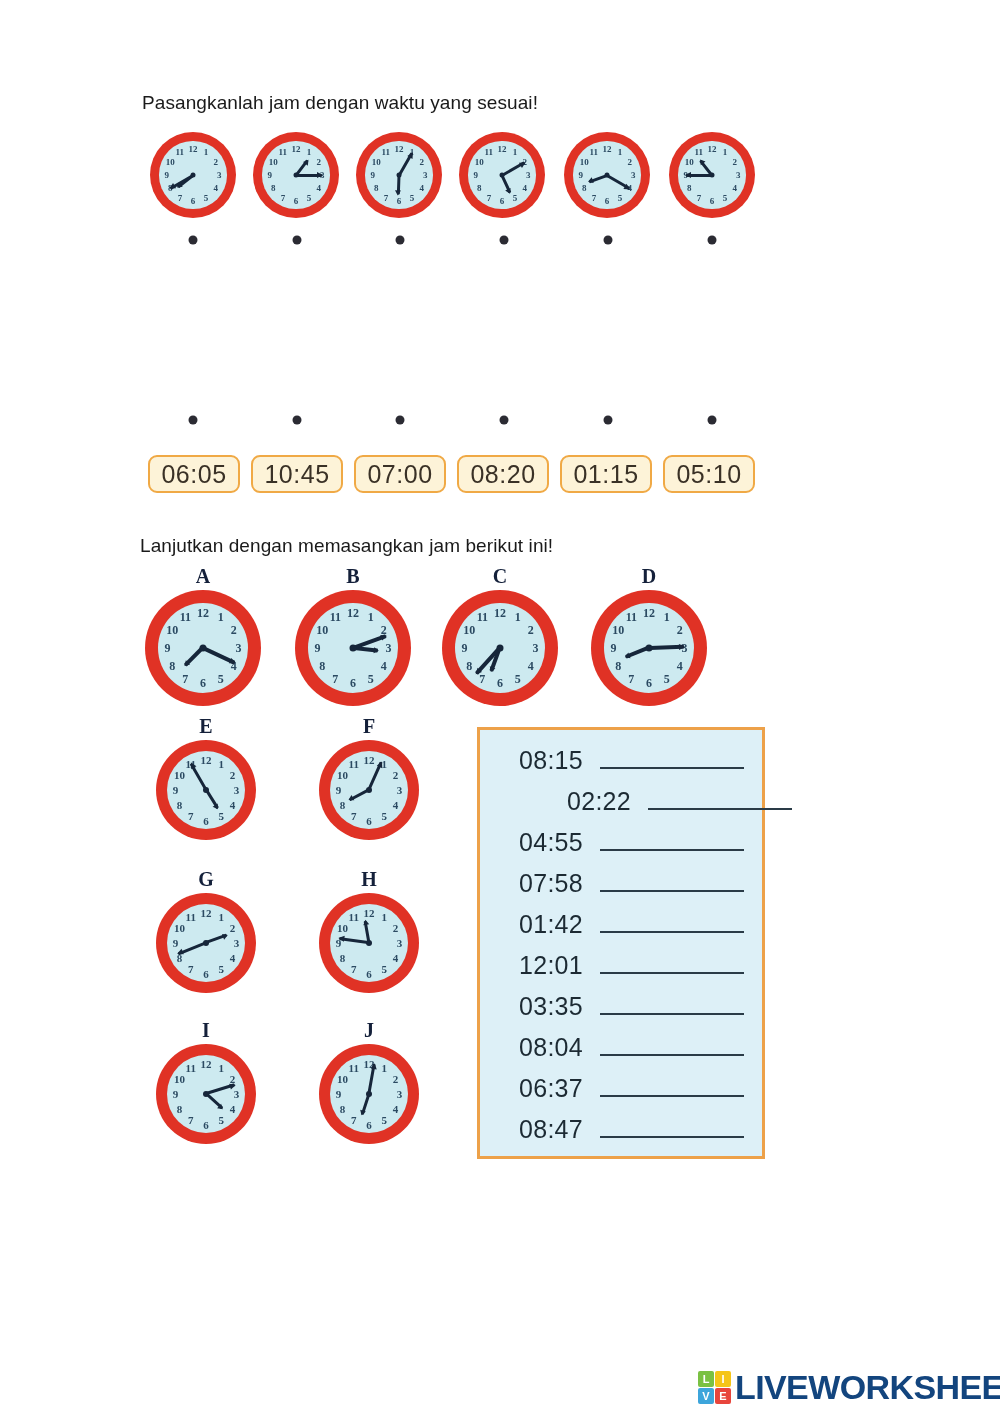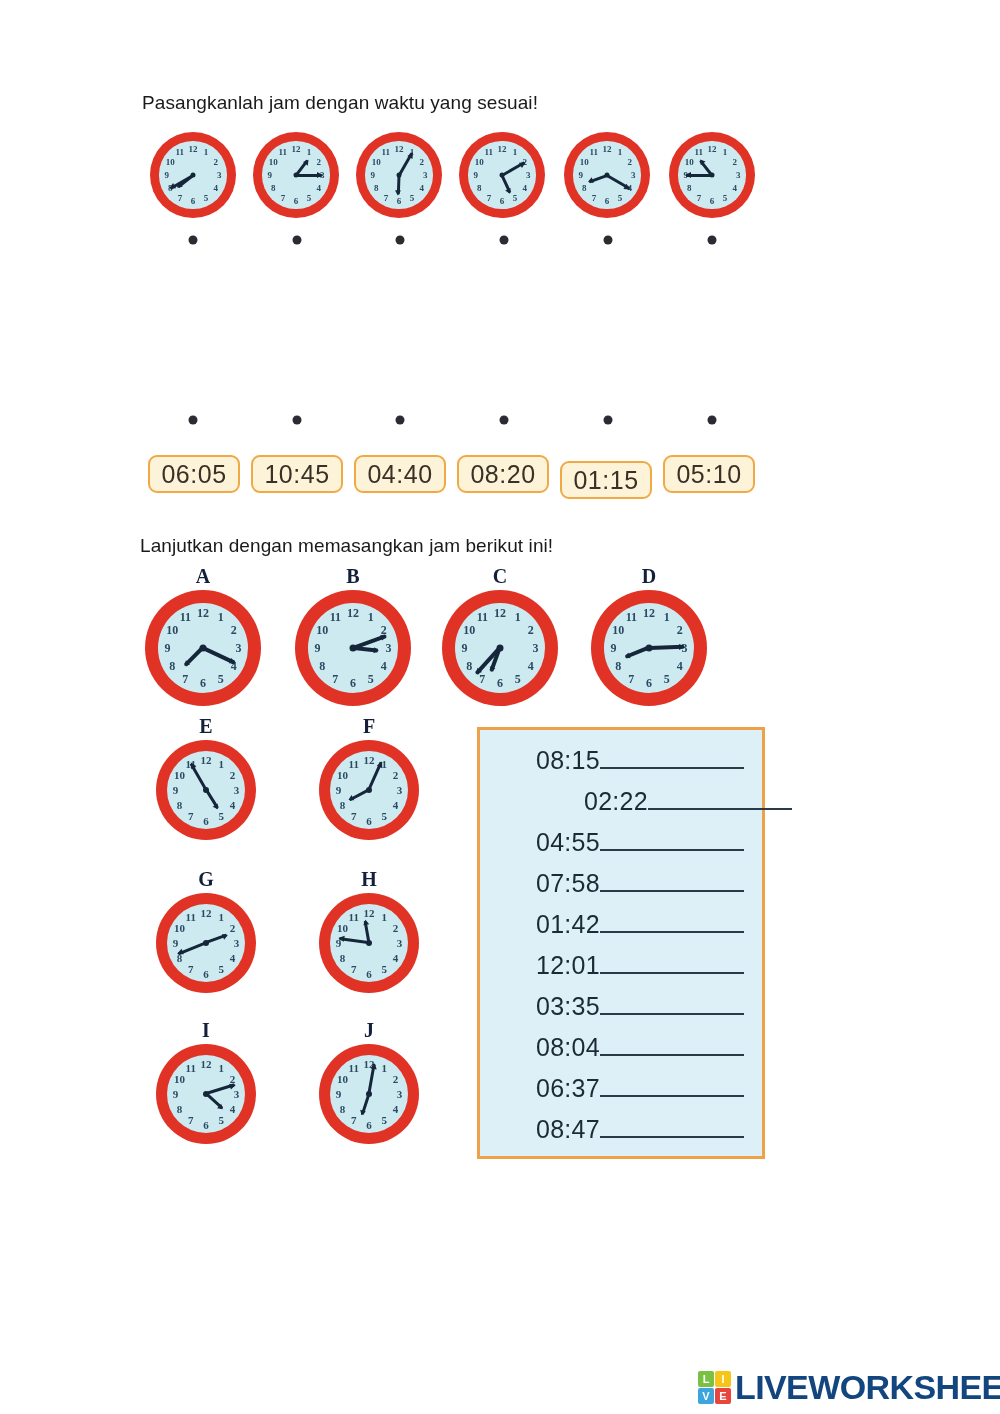--- a/index.html
+++ b/index.html
@@ -161,21 +161,21 @@
   .answer-row {
     position: absolute;
     left: 0;
     width: 100%;
     height: 40px;
     display: flex;
     align-items: center;
   }
   .answer-time {
     width: 120px;
-    text-align: right;
+    text-align: center;
     padding-left: 22px;
     box-sizing: border-box;
     font-family: "Liberation Sans", sans-serif;
     font-size: 25px;
     color: #1c2a33;
     letter-spacing: 0.3px;
   }
   .answer-line {
     flex: 1;
     margin-right: 18px;
@@ -350,23 +350,23 @@
       <div class="dot" style="left: 185px; top: 420px;"></div>
       <div class="dot" style="left: 289px; top: 420px;"></div>
       <div class="dot" style="left: 392px; top: 420px;"></div>
       <div class="dot" style="left: 496px; top: 420px;"></div>
       <div class="dot" style="left: 600px; top: 420px;"></div>
       <div class="dot" style="left: 704px; top: 420px;"></div>
     </div>
   <div id="exercise1-chips">
       <div class="chip" style="left: 140px; top: 455px; width: 92px;">06:05</div>
       <div class="chip" style="left: 243px; top: 455px; width: 92px;">10:45</div>
-      <div class="chip" style="left: 346px; top: 455px; width: 92px;">04:40</div>
+      <div class="chip" style="left: 346px; top: 455px; width: 92px;">07:00</div>
       <div class="chip" style="left: 449px; top: 455px; width: 92px;">08:20</div>
-      <div class="chip" style="left: 552px; top: 455px; width: 92px; margin-top: 6px;">01:15</div>
+      <div class="chip" style="left: 552px; top: 455px; width: 92px;">01:15</div>
       <div class="chip" style="left: 655px; top: 455px; width: 92px;">05:10</div>
     </div>
 
   <div class="instruction" id="instruction-2">Lanjutkan dengan memasangkan jam berikut ini!</div>
 
   <div id="exercise2-clocks">
       <div class="clock-label" style="left: 195px; top: 565px;">A</div>
       <div class="clock medium" style="left: 137px; top: 590px;">
         <div class="face"></div>
         <div class="num" style="left: 58px; top: 22.62px;">12</div>

